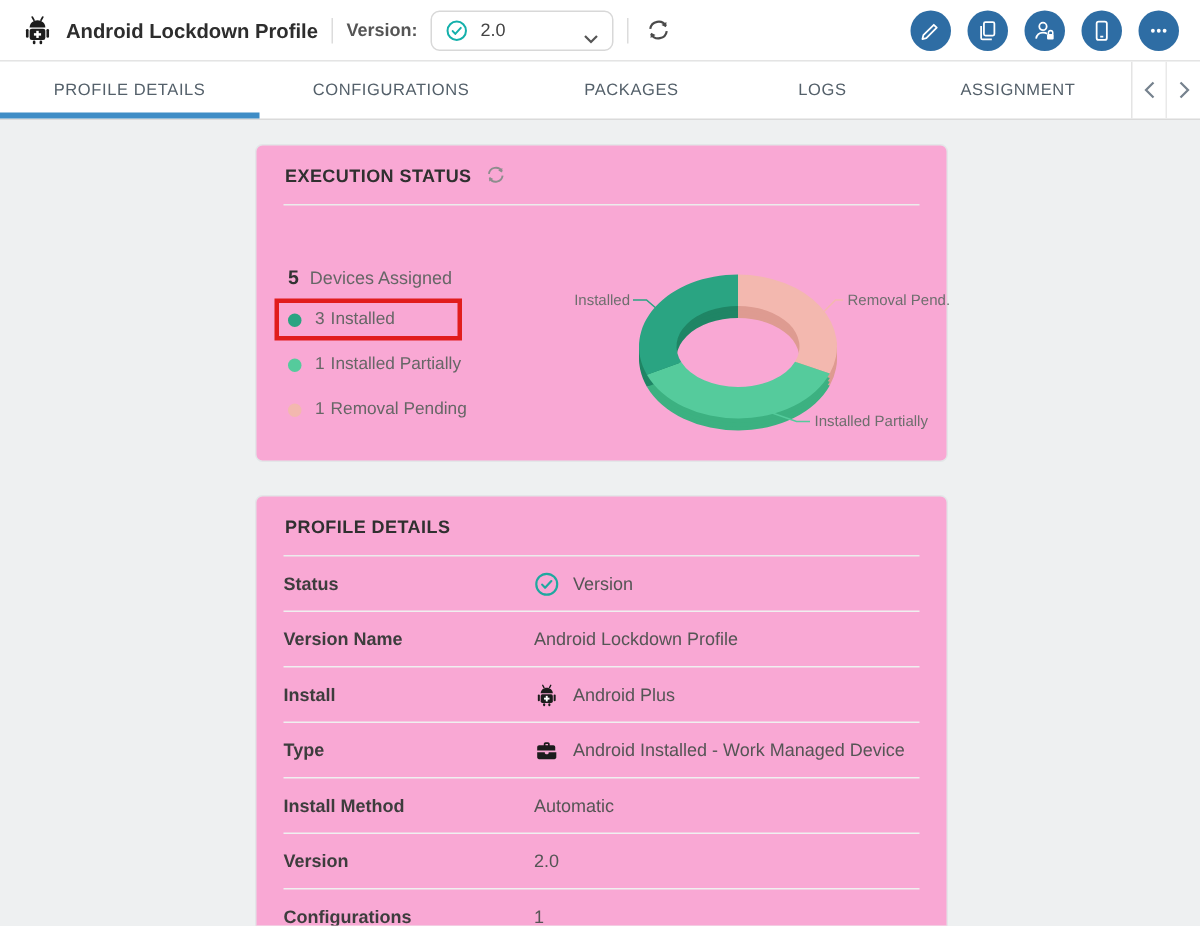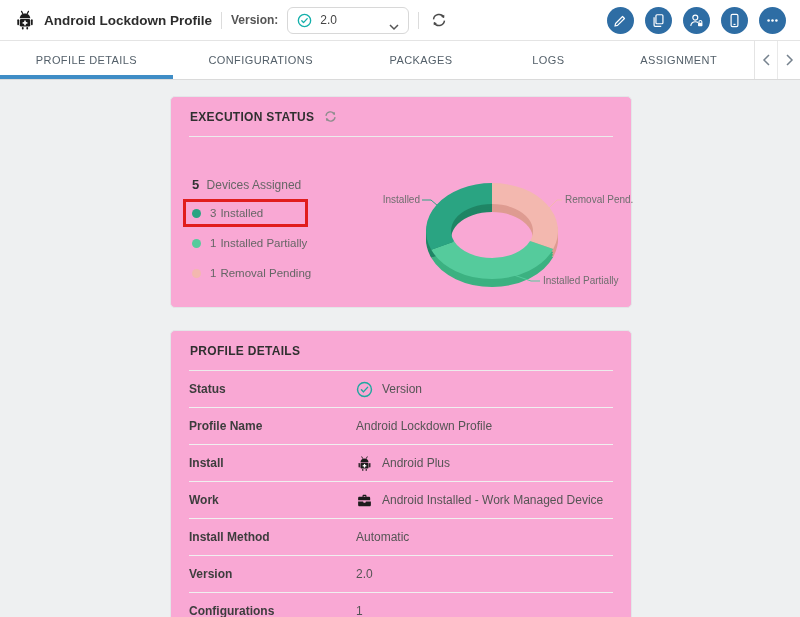--- a/index.html
+++ b/index.html
@@ -310,21 +310,21 @@
             <circle cx="10" cy="10" r="8.2"></circle>
             <path d="M6.4 10.3l2.3 2.5 4.9-5.3"></path>
           </g>
         </svg>
       </span>
       <span>Version</span>
     </span>
   </div>
 
   <div class="p-row">
-    <span class="p-label">Profile Name</span>
+    <span class="p-label">Version Name</span>
     <span class="p-value">
       <span>Android Lockdown Profile</span>
     </span>
   </div>
 
   <div class="p-row">
     <span class="p-label">Install</span>
     <span class="p-value">
       <span class="p-icon">
         <svg viewBox="0 0 24 24" fill="currentColor">
@@ -337,21 +337,21 @@
           <rect x="13.5" y="19.6" width="1.9" height="2.8" rx="0.9"></rect>
           <rect x="11.1" y="12.6" width="1.8" height="5.2" fill="#fff"></rect>
           <rect x="9.4" y="14.3" width="5.2" height="1.8" fill="#fff"></rect>
         </svg>
       </span>
       <span>Android Plus</span>
     </span>
   </div>
 
   <div class="p-row">
-    <span class="p-label">Work</span>
+    <span class="p-label">Type</span>
     <span class="p-value">
       <span class="p-icon">
         <svg viewBox="0 0 24 24" fill="currentColor">
           <path d="M9.2 6.8V5.6c0-.9.7-1.6 1.6-1.6h2.4c.9 0 1.6.7 1.6 1.6v1.2h3.4c1 0 1.8.8 1.8 1.8v3.2H3V8.6c0-1 .8-1.8 1.8-1.8h4.4zm1.6-1.2v1.2h2.4V5.6h-2.4z"></path>
           <path d="M3 13.3h7.2v.9c0 .6.5 1.1 1.1 1.1h1.4c.6 0 1.1-.5 1.1-1.1v-.9H21v4.9c0 1-.8 1.8-1.8 1.8H4.8c-1 0-1.8-.8-1.8-1.8z"></path>
         </svg>
       </span>
       <span>Android Installed - Work Managed Device</span>
     </span>
   </div>

